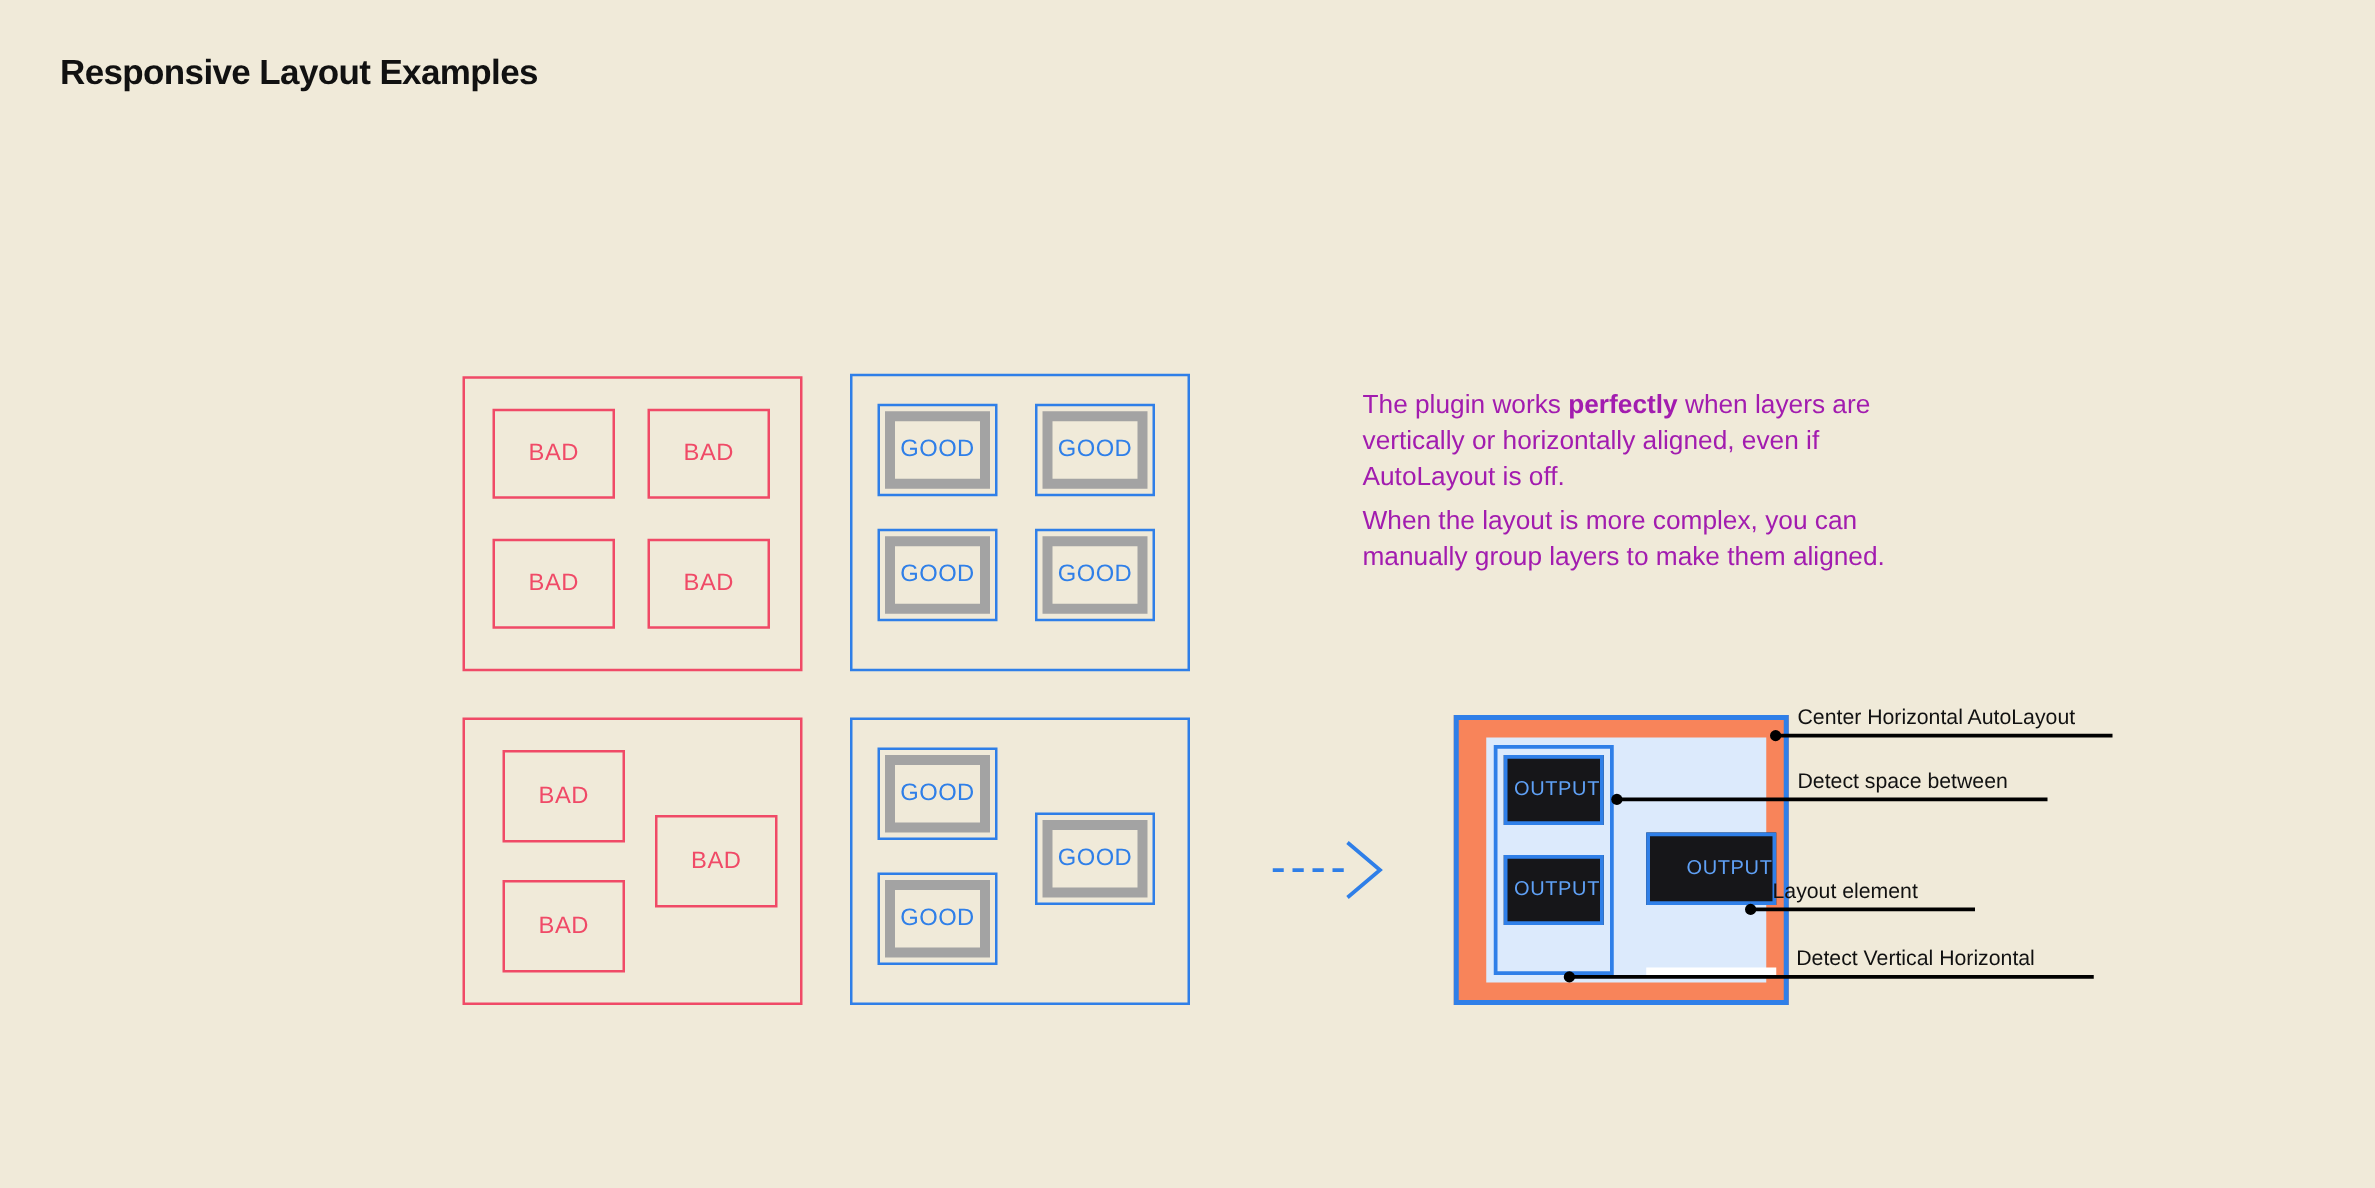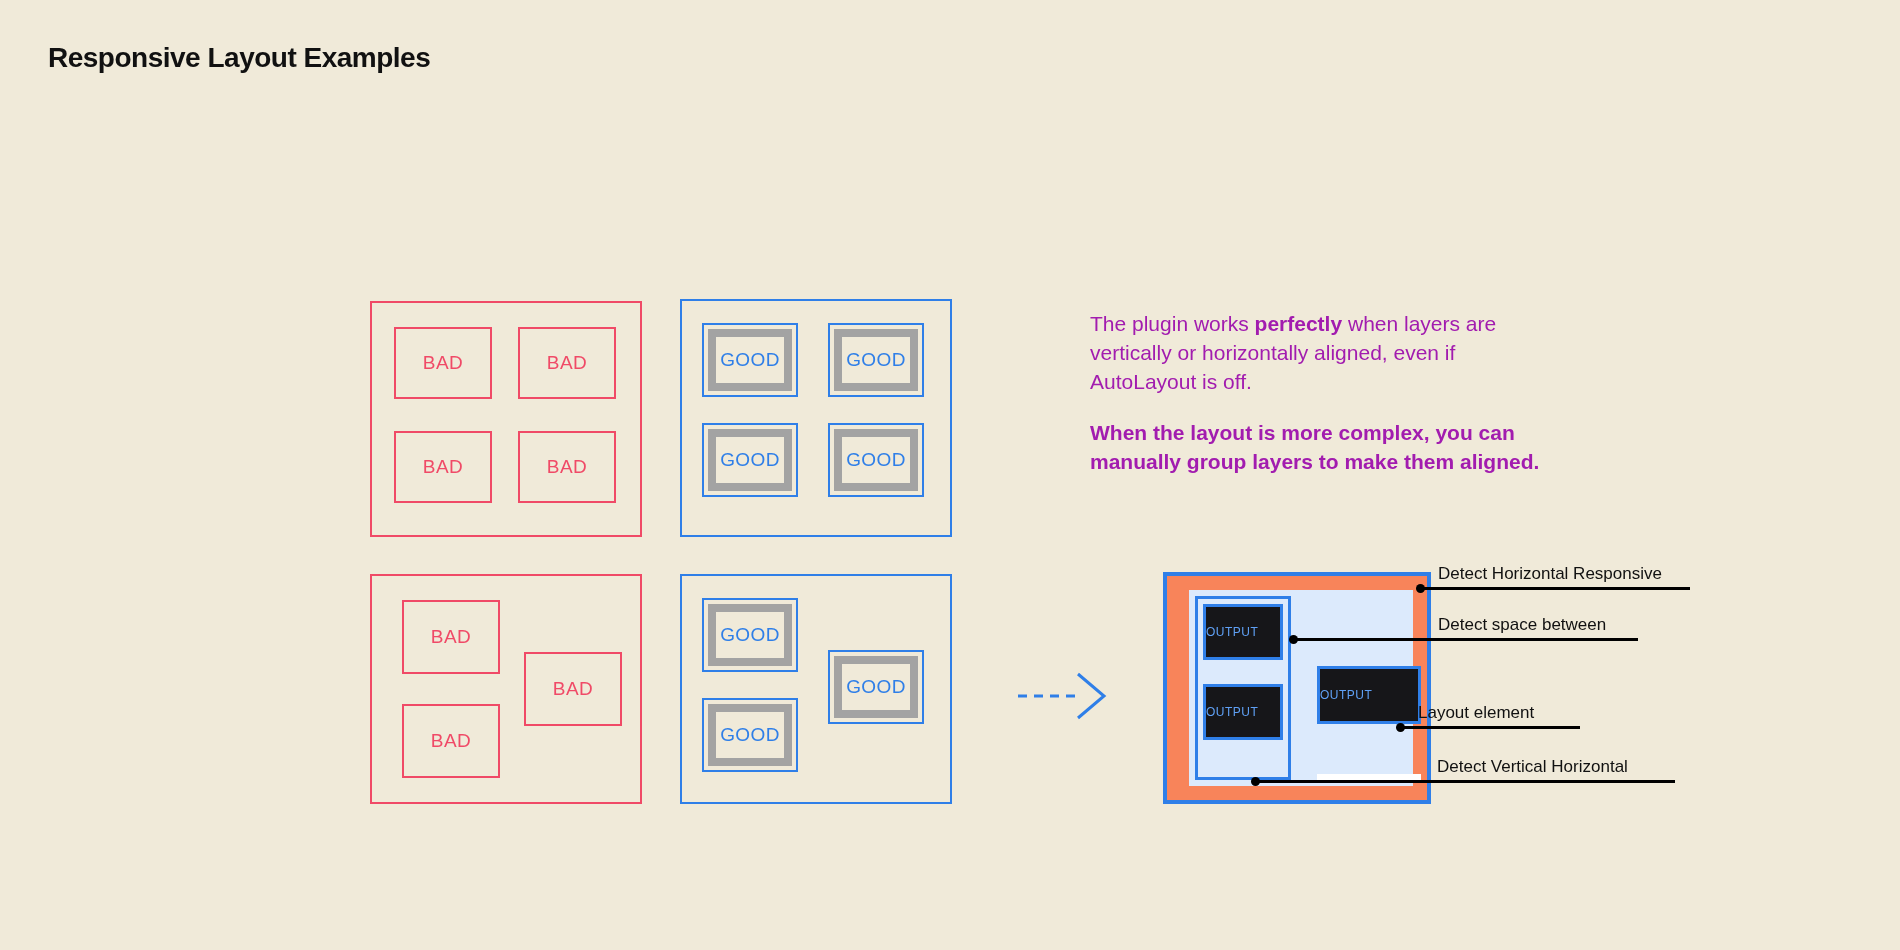--- a/index.html
+++ b/index.html
@@ -70,21 +70,21 @@
   
   .desc {
     position: absolute;
     left: 1090px;
     top: 310px;
     width: 470px;
     font-size: 21px;
     line-height: 1.38;
     color: #a21caf;
   }
-  .desc p + p { margin-top: 22px; font-weight: bold; }
+  .desc p + p { margin-top: 6px; }
   .desc b { font-weight: bold; }
 
   
   .arrow {
     position: absolute;
     left: 1018px;
     top: 672px;
     width: 90px;
     height: 48px;
   }
@@ -116,25 +116,25 @@
     bottom: 6px;
     border: 3px solid #2f7fe8;
     background: #dceafc;
     padding: 5px;
   }
 
   .out-box {
     background: #161619;
     border: 3px solid #2f7fe8;
     color: #5fa0f5;
-    font-size: 12px;
+    font-size: 16px;
     letter-spacing: 0.5px;
     display: flex;
     align-items: center;
-    justify-content: flex-start;
+    justify-content: flex-end;
   }
 
   .mk-col-left .out-box { height: 56px; }
   .mk-col-left .out-box + .out-box { margin-top: 24px; }
 
   .mk-center-box {
     position: absolute;
     left: 128px;
     top: 76px;
     width: 104px;
@@ -281,21 +281,21 @@
       <span>OUTPUT</span>
     </div>
 
     <div class="mk-bottom-bar"></div>
   </div>
 </div>
 
 <div class="annot" style="left:1420px; top:587px; width:270px;">
   <span class="a-dot"></span>
   <span class="a-line" style="width:270px;"></span>
-  <span class="a-label">Detect Horizontal Responsive</span>
+  <span class="a-label">Center Horizontal AutoLayout</span>
 </div>
 
 <div class="annot" style="left:1293px; top:638px; width:345px;">
   <span class="a-dot"></span>
   <span class="a-line" style="width:345px;"></span>
   <span class="a-label" style="left:145px;">Detect space between</span>
 </div>
 
 <div class="annot" style="left:1400px; top:726px; width:180px;">
   <span class="a-dot"></span>

